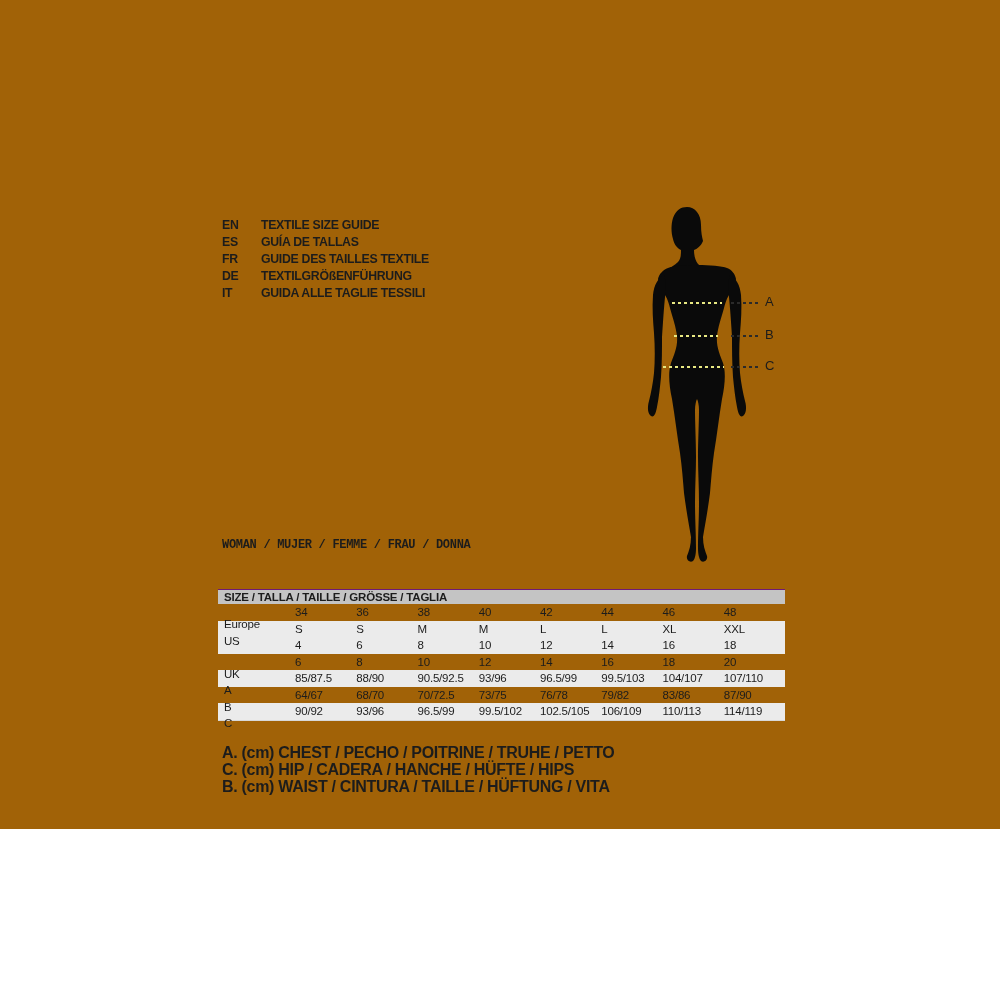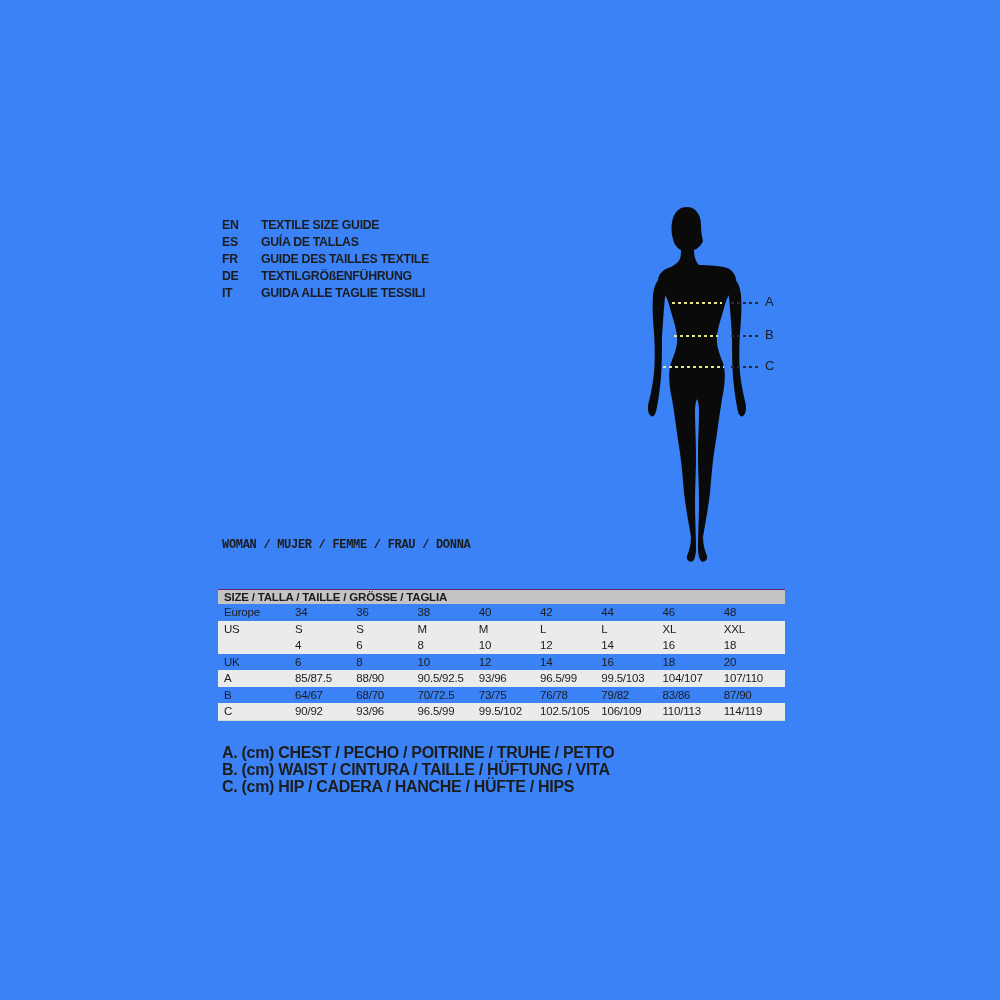--- a/index.html
+++ b/index.html
@@ -1,17 +1,17 @@
 <!DOCTYPE html>
 <html><head>
 <meta charset="utf-8">
 <style>
   html,body{margin:0;padding:0;background:#fff;}
   .canvas{
-    position:relative;width:1000px;height:1000px;background:#3b82f6;
+    position:relative;width:1000px;height:829px;background:#a16207;
     font-family:"Liberation Sans",sans-serif;color:#1c1c1c;overflow:hidden;
   }
   
   .lang-list{position:absolute;left:222px;top:217px;}
   .lang-row{display:flex;height:16.8px;align-items:center;font-weight:700;font-size:12.3px;letter-spacing:-0.3px;white-space:nowrap;}
   .lang-code{width:39px;}
   
   .figure{position:absolute;left:638px;top:205px;width:170px;height:362px;}
   .figure svg{position:absolute;left:0;top:0;}
   .dash{position:absolute;height:2px;}
@@ -28,21 +28,21 @@
   .pos-c-lead{left:93px;top:161px;width:29px;}
   .pos-c-lab{left:127px;top:153px;}
   
   .woman-heading{position:absolute;left:222px;top:538px;font-size:12px;font-weight:700;letter-spacing:-0.3px;white-space:nowrap;font-family:Liberation Mono, monospace;}
   
   .size-table{position:absolute;left:218px;top:589px;width:567px;font-size:11.5px;letter-spacing:-0.2px;}
   .t-header{height:15px;line-height:15px;background:var(--hdr);border-top:1px solid #701a75;padding-left:6px;font-weight:700;box-sizing:border-box;}
   .t-row{display:flex;height:16.5px;line-height:16.5px;}
   .t-row.shade{background:var(--shade);}
   .t-row.last{border-bottom:1px solid #d8d8d8;box-sizing:content-box;}
-  .t-label{width:71px;padding-left:6px;}
+  .t-label{width:71px;padding-left:6px;margin-top:12px;}
   .t-cell{flex:1;text-align:left;}
   
   .legend{position:absolute;left:222px;top:744px;font-size:16px;font-weight:700;line-height:17px;letter-spacing:-0.3px;white-space:nowrap;}
 </style>
 </head>
 <body>
 
 <div class="canvas" style="--dashY:#e8e882;--dashD:#2a2a2a;--hdr:#c4c4c4;--shade:#ebebeb;">
 
   <div class="lang-list">
@@ -180,17 +180,17 @@
       <span class="t-cell">99.5/102</span>
       <span class="t-cell">102.5/105</span>
       <span class="t-cell">106/109</span>
       <span class="t-cell">110/113</span>
       <span class="t-cell">114/119</span>
     </div>
   </div>
 
   <div class="legend">
     <div>A. (cm) CHEST / PECHO / POITRINE / TRUHE / PETTO</div>
+    <div>C. (cm) HIP / CADERA / HANCHE / HÜFTE / HIPS</div>
     <div>B. (cm) WAIST / CINTURA / TAILLE / HÜFTUNG / VITA</div>
-    <div>C. (cm) HIP / CADERA / HANCHE / HÜFTE / HIPS</div>
   </div>
 
 </div>
 
 </body></html>

